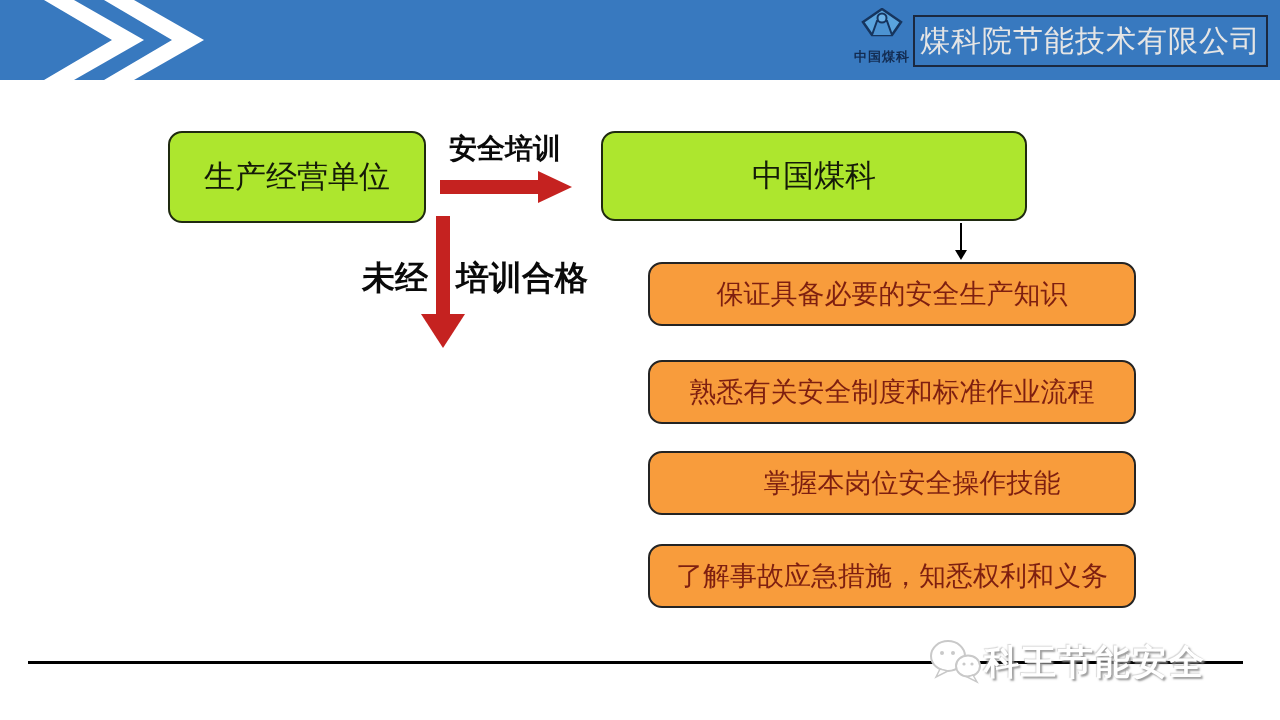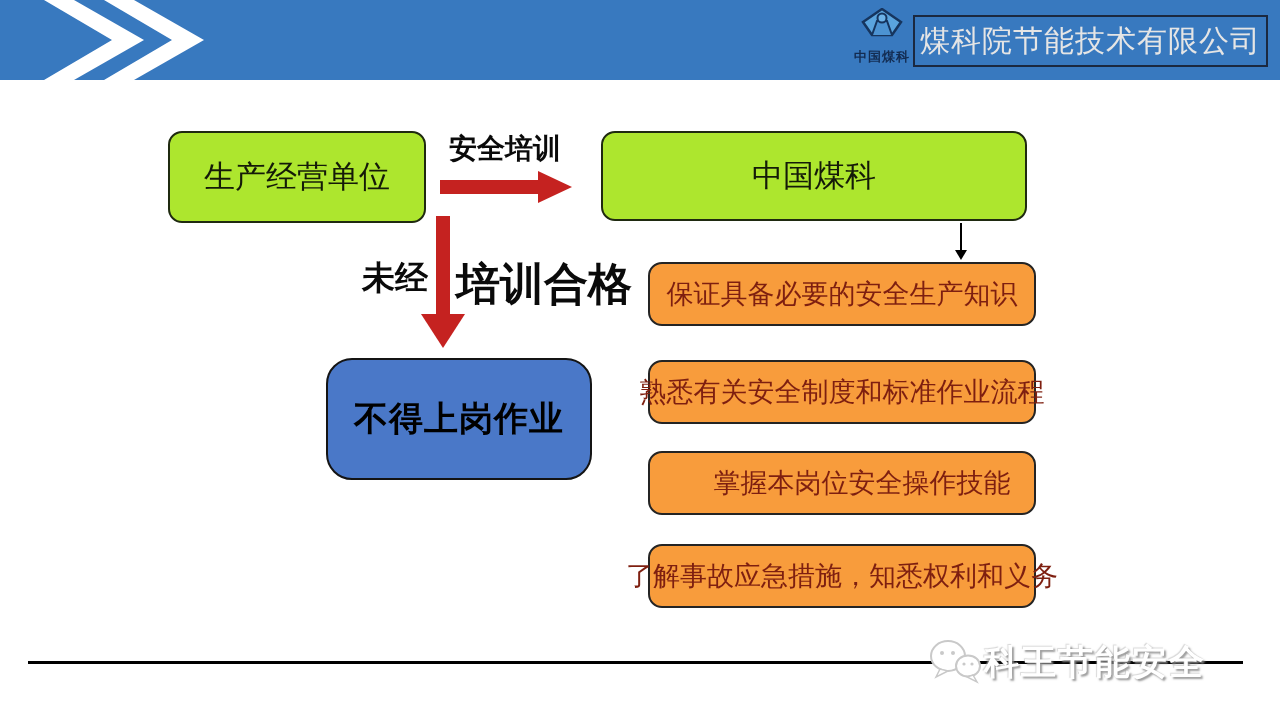--- a/index.html
+++ b/index.html
@@ -47,37 +47,37 @@
     font-size:31px;color:#141a08;
   }
   .box-source{left:168px;top:131px;width:258px;height:92px;}
   .box-target{left:601px;top:131px;width:426px;height:90px;}
   .box-forbidden{
     left:326px;top:358px;width:266px;height:122px;
     background:#4a78c8;border:2px solid #141414;border-radius:26px;
     font-size:34px;font-weight:bold;color:#000000;letter-spacing:1px;
   }
   .orange{
-    left:648px;width:388px;height:64px;
+    left:648px;width:488px;height:64px;
     background:#f89c3c;border:2px solid #242424;border-radius:14px;
     font-family:"Liberation Serif","DejaVu Serif",serif;
     font-size:27px;color:#7e1f10;white-space:nowrap;
   }
   .req-0{top:262px;}
   .req-1{top:360px;}
   .req-2{top:451px;padding-left:40px;}
   .req-3{top:544px;}
   
   .flow-label{
     position:absolute;font-weight:bold;color:#0a0a0a;font-size:28px;
     line-height:1.1;white-space:nowrap;
   }
   .lbl-training{left:449px;top:134px;}
   .lbl-fail-left{left:362px;top:260px;font-size:33px;}
-  .lbl-fail-right{left:456px;top:260px;font-size:44px;}
+  .lbl-fail-right{left:456px;top:260px;font-size:33px;}
   
   .arrow-layer{position:absolute;left:0;top:0;width:1280px;height:720px;pointer-events:none;}
   
   .footer-line{
     position:absolute;left:28px;top:661px;width:1215px;height:3px;background:#000000;
   }
   .watermark{
     position:absolute;left:926px;top:634px;width:290px;height:56px;
     display:flex;align-items:center;z-index:5;
   }
@@ -127,21 +127,20 @@
 
   <div class="fbox green box-source">生产经营单位</div>
 
   <div class="flow-label lbl-training">安全培训</div>
 
   <div class="fbox green box-target">中国煤科</div>
 
   <div class="flow-label lbl-fail-left">未经</div>
   <div class="flow-label lbl-fail-right">培训合格</div>
 
-  <div class="fbox box-forbidden">不得上岗作业</div>
 
   <div class="fbox orange req-0">保证具备必要的安全生产知识</div>
   <div class="fbox orange req-1">熟悉有关安全制度和标准作业流程</div>
   <div class="fbox orange req-2">掌握本岗位安全操作技能</div>
   <div class="fbox orange req-3">了解事故应急措施，知悉权利和义务</div>
 
   <div class="footer-line"></div>
   <div class="watermark">
     <svg width="58" height="52" viewBox="0 0 58 52">
       <ellipse cx="22" cy="20" rx="17" ry="15" fill="#ffffff" stroke="#c9c9c9" stroke-width="2"></ellipse>

